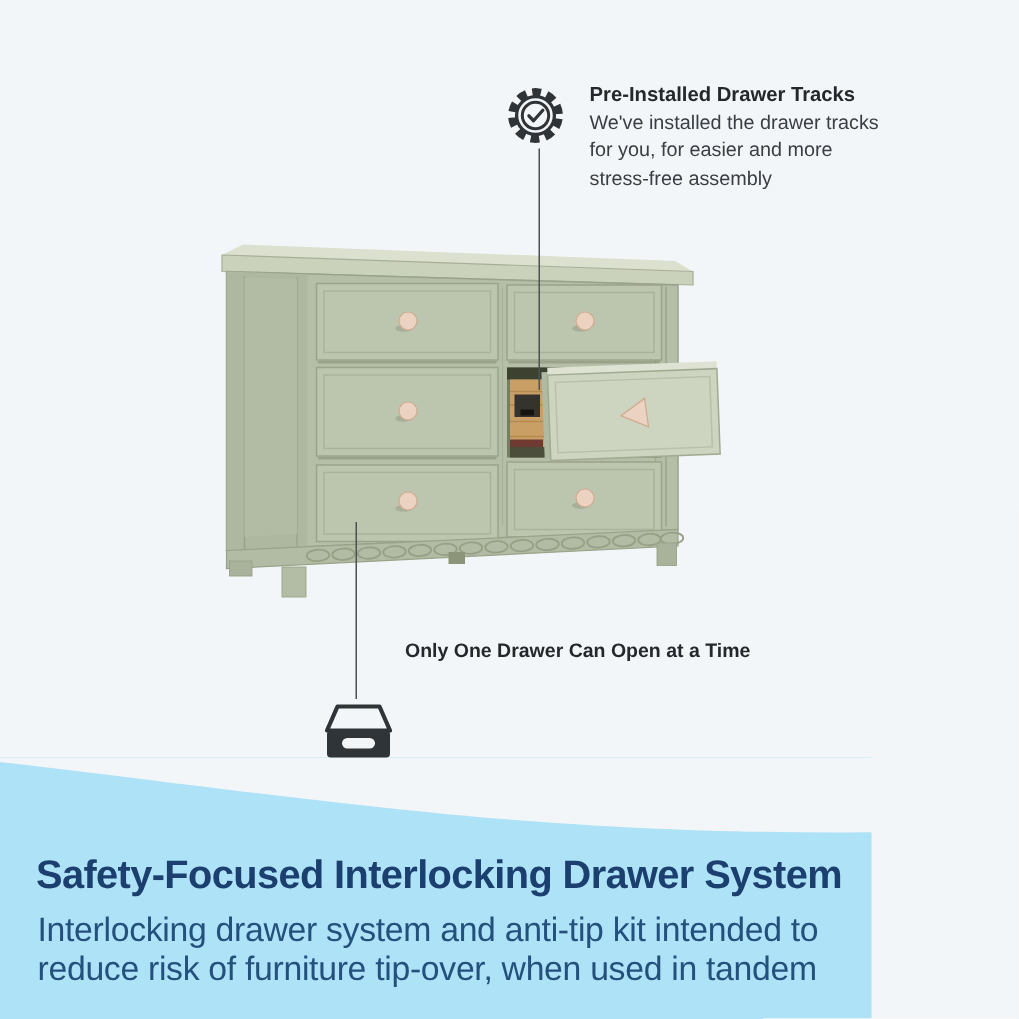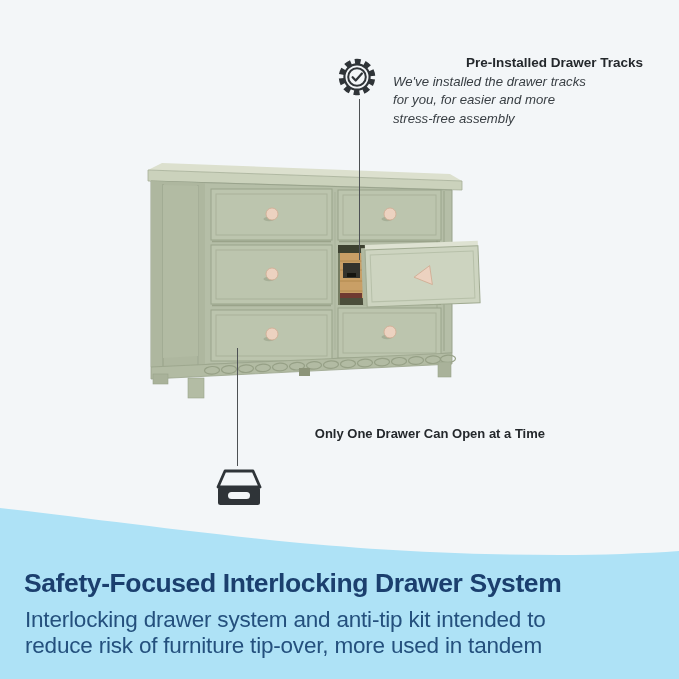--- a/index.html
+++ b/index.html
@@ -3,39 +3,39 @@
 <meta charset="utf-8">
 <style>
   html,body{margin:0;padding:0;}
   .canvas{
     position:relative;width:679px;height:679px;overflow:hidden;
     background:#f3f6f8;
     font-family:"Liberation Sans", sans-serif;
   }
   
   .callout{position:absolute;color:#33383d;}
-  .callout .title{font-weight:bold;font-size:13.5px;color:#24282c;margin:0 0 3px 0;text-align:right;}
-  .callout .body{font-size:13.2px;line-height:18.4px;white-space:pre-line;margin:0;color:#383e43;font-style:italic;}
+  .callout .title{font-weight:bold;font-size:13.5px;color:#24282c;margin:0 0 3px 0;}
+  .callout .body{font-size:13.2px;line-height:18.4px;white-space:pre-line;margin:0;color:#383e43;}
   .callout-top{left:393px;top:55px;width:250px;}
   .callout-bottom{left:270px;top:402px;width:275px;margin-top:24px;}
   .callout-bottom .title{font-size:13px;margin-bottom:2px;}
   .callout-bottom .body{font-size:12.6px;line-height:14.8px;}
   
   .connector{position:absolute;width:1px;background:#4d5154;z-index:5;}
   .connector-top{left:359px;top:99px;height:161px;}
   .connector-bottom{left:237px;top:348px;height:118px;}
   
   .icon{position:absolute;z-index:6;}
   .icon-gear{left:335px;top:55px;}
   .icon-drawer{left:215px;top:464px;}
   
   .dresser{position:absolute;left:0;top:0;z-index:1;}
   
   .footer{
-    position:absolute;left:0;top:505px;width:679px;height:174px;
+    position:absolute;left:0;top:505px;width:581px;height:174px;
     background:#aee2f6;
   }
   .footer .wave{position:absolute;left:0;top:0;}
   .footer-heading{
     position:absolute;left:24px;top:63px;margin:0;
     font-size:26.5px;font-weight:bold;letter-spacing:-0.4px;color:#1b3f6e;
   }
   .footer-subtext{
     position:absolute;left:25px;top:102px;margin:0;
     font-size:22.5px;line-height:25.5px;letter-spacing:-0.2px;
@@ -181,16 +181,16 @@
   <div class="callout callout-bottom">
     <p class="title">Only One Drawer Can Open at a Time</p>
   </div>
 
   <div class="footer">
     <svg class="wave" width="679" height="58" viewBox="0 0 679 58" preserveAspectRatio="none">
       <path d="M0,0 H679 V46 C645,48.5 600,50 560,50 C480,50 400,47 300,38 C180,26 80,12 0,3 Z" fill="#f3f6f8"></path>
     </svg>
     <h1 class="footer-heading">Safety-Focused Interlocking Drawer System</h1>
     <p class="footer-subtext">Interlocking drawer system and anti-tip kit intended to
-reduce risk of furniture tip-over, more used in tandem</p>
+reduce risk of furniture tip-over, when used in tandem</p>
   </div>
 
 </div>
 
 </body></html>

